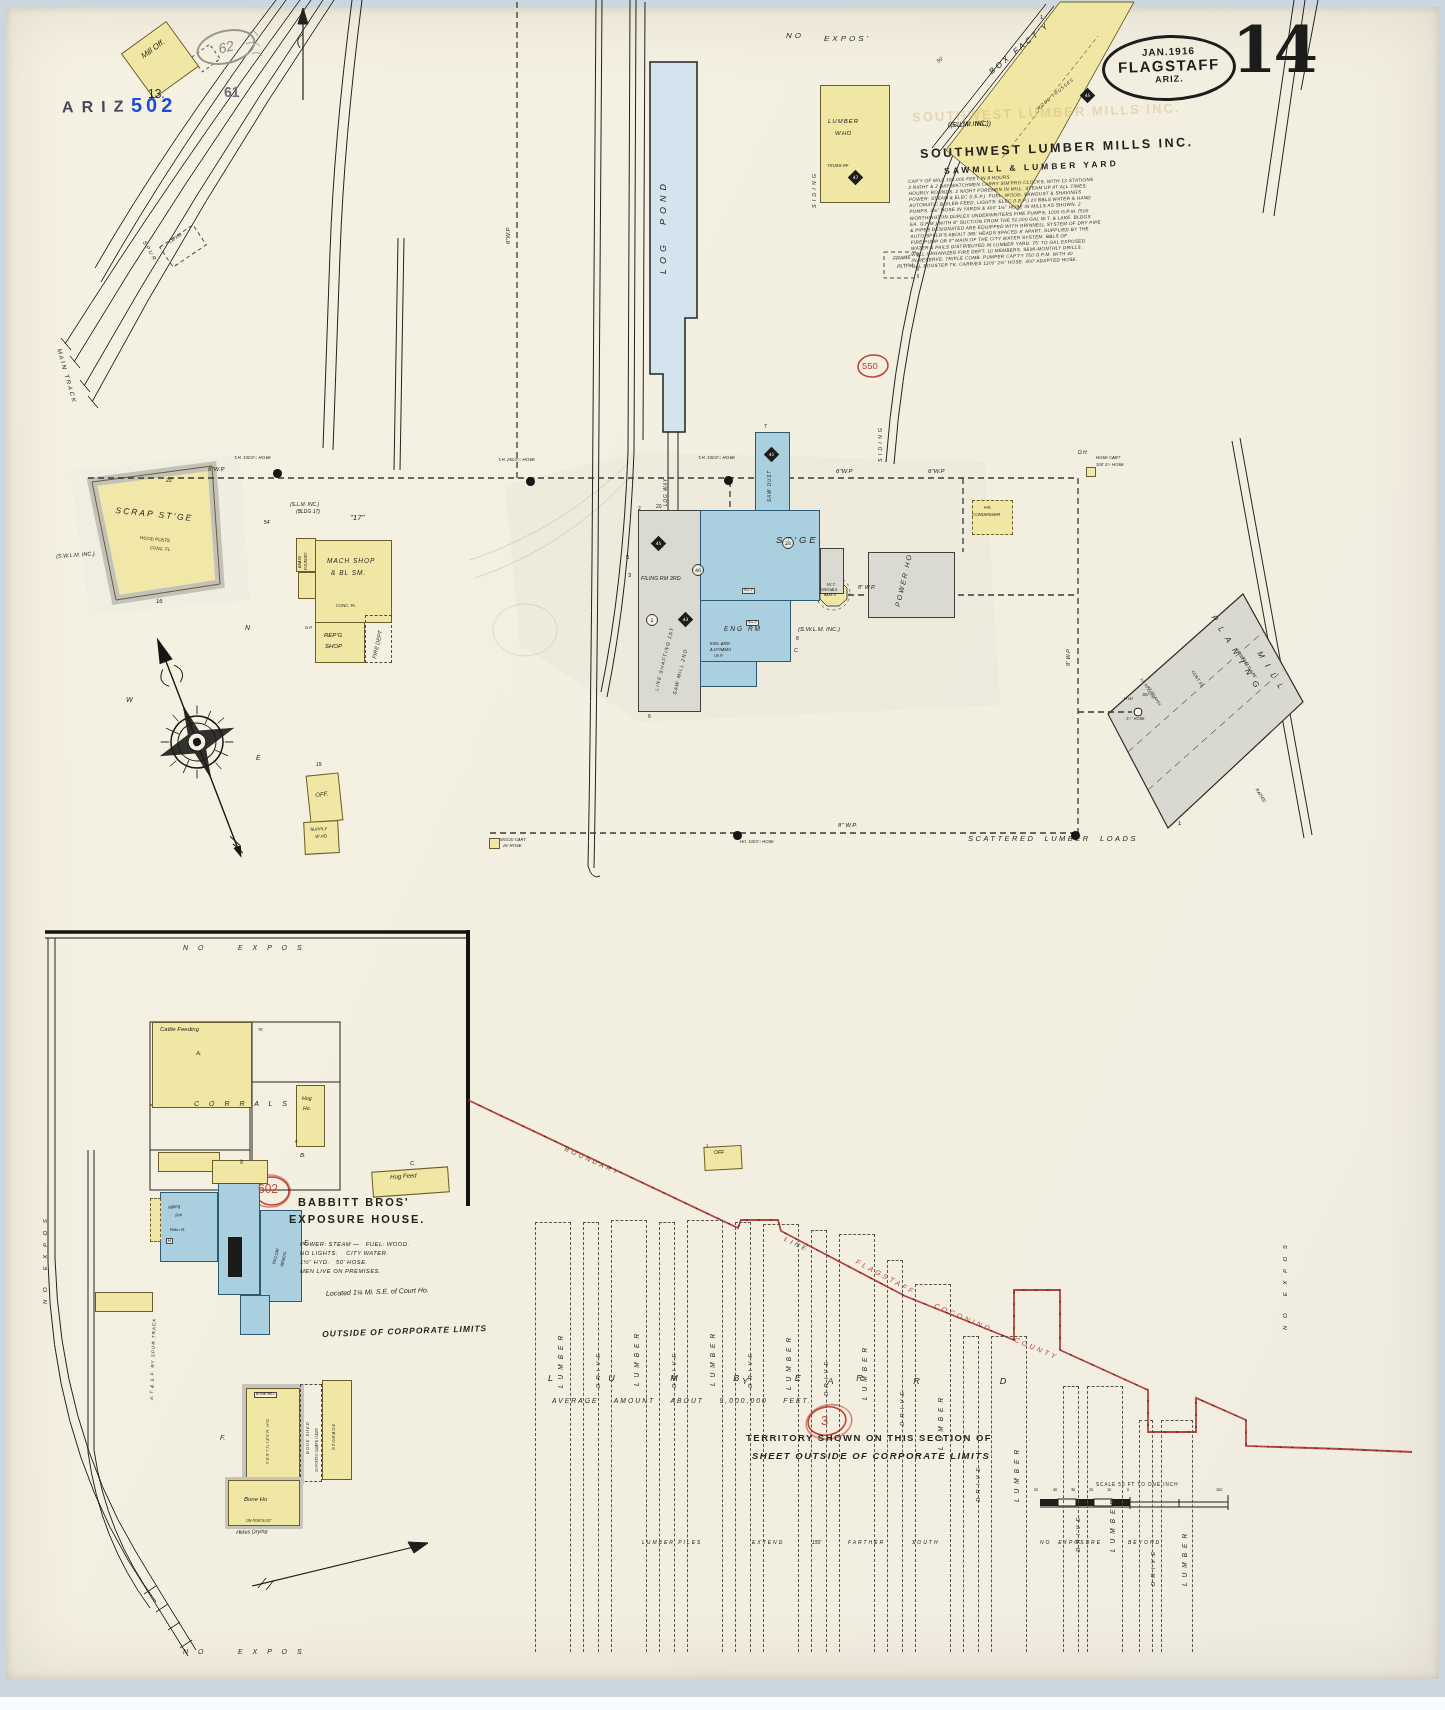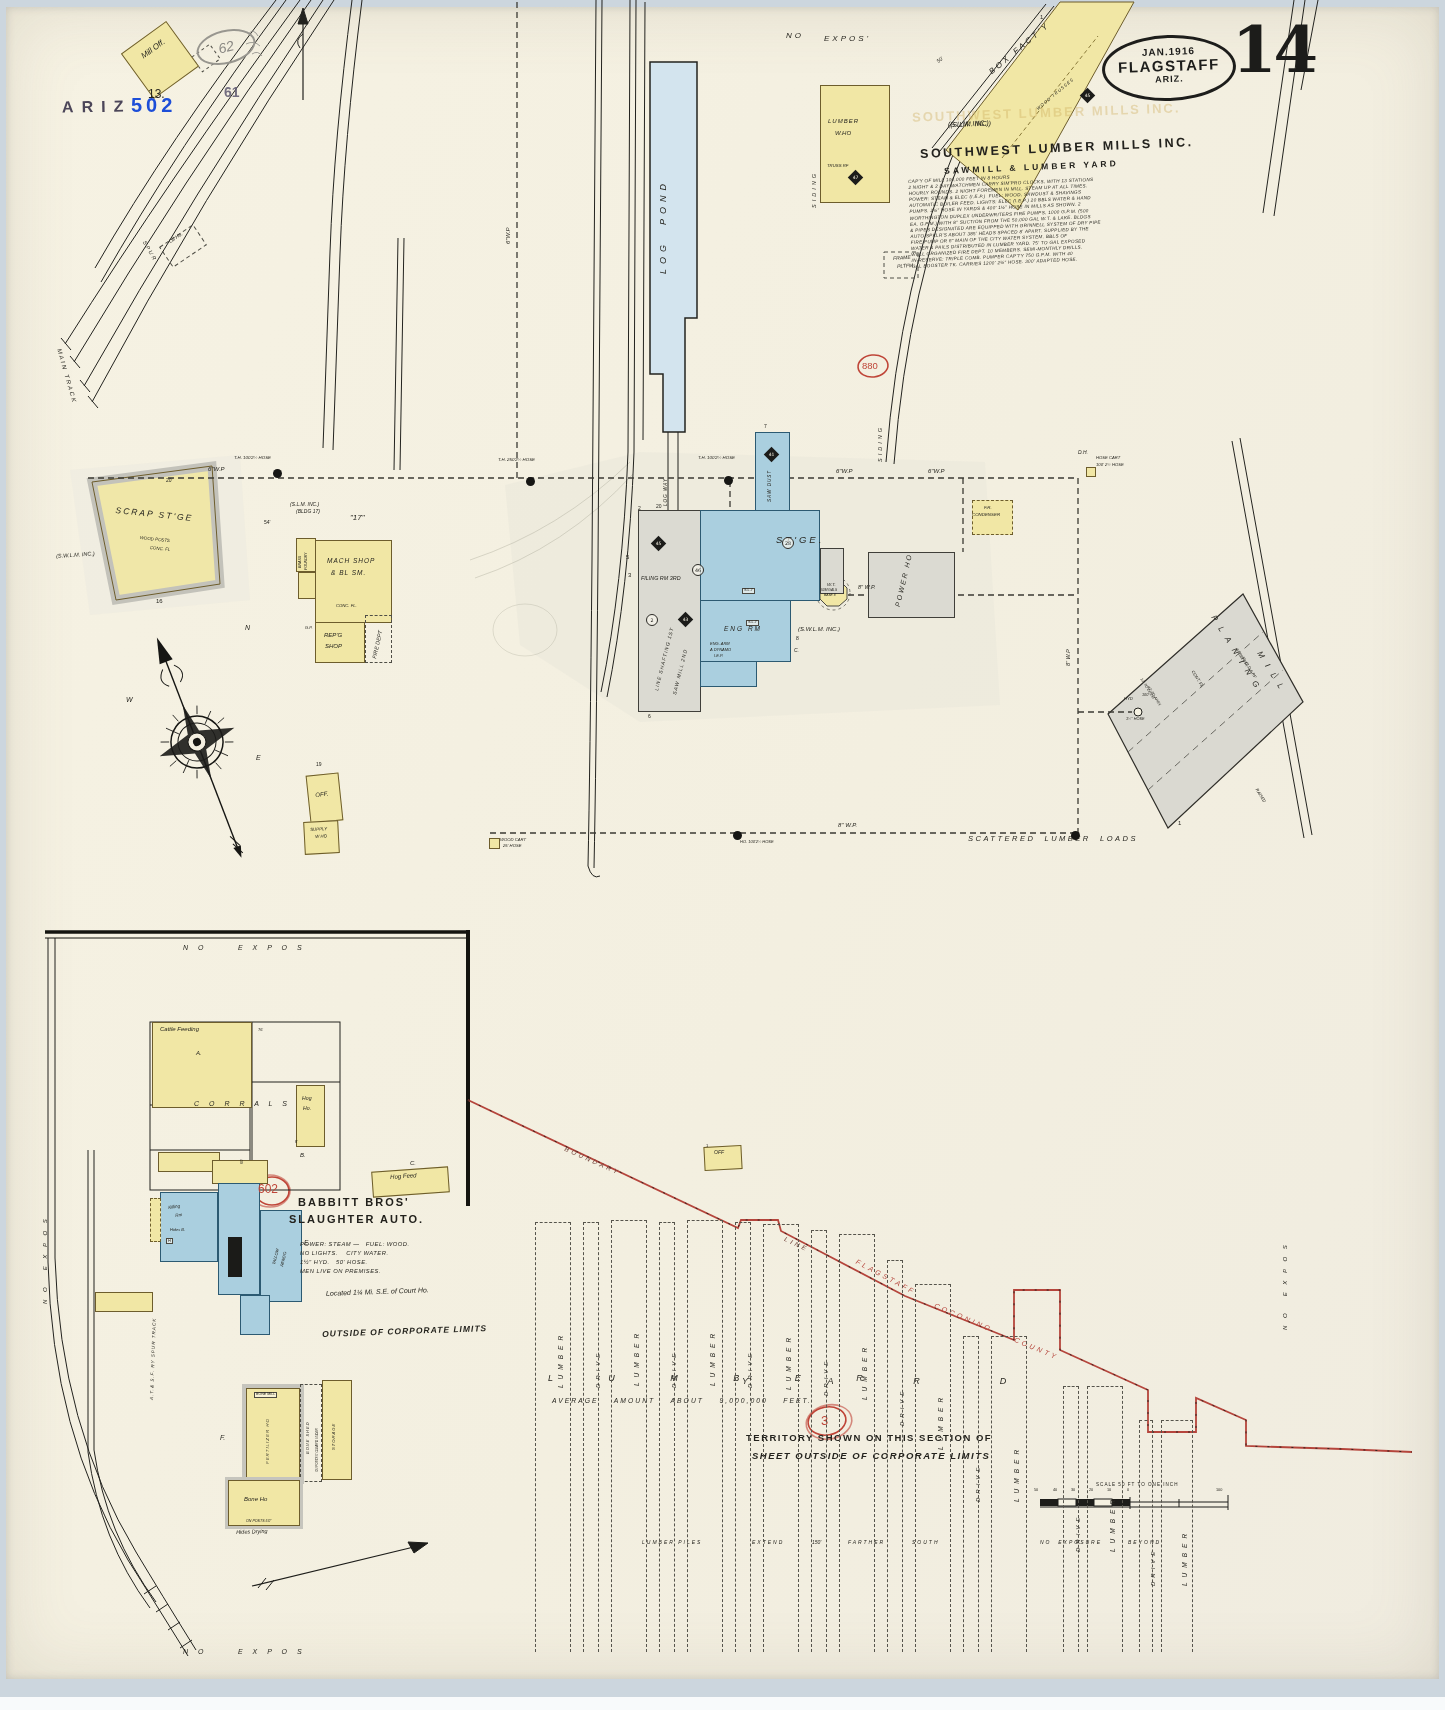--- a/index.html
+++ b/index.html
@@ -279,21 +279,21 @@
       <div class="desc-line">&amp; PIPES DESIGNATED ARE EQUIPPED WITH GRINNELL SYSTEM OF DRY PIPE</div>
       <div class="desc-line">AUTO SPKLR'S ABOUT 385' HEADS SPACED 8' APART. SUPPLIED BY THE</div>
       <div class="desc-line">FIRE PUMP OR 6" MAIN OF THE CITY WATER SYSTEM. BBLS OF</div>
       <div class="desc-line">WATER &amp; PAILS DISTRIBUTED IN LUMBER YARD. 75' TO GAL EXPOSED</div>
       <div class="desc-line">WELL ORGANIZED FIRE DEPT. 10 MEMBERS. SEMI-MONTHLY DRILLS.</div>
       <div class="desc-line">IN RESERVE: TRIPLE COMB. PUMPER CAP'TY 750 G.P.M. WITH 40</div>
       <div class="desc-line">GAL BOOSTER TK. CARRIES 1200' 2½" HOSE. 300' ADAPTED HOSE.</div>
     </div>
 
   <div id="bb-name1">BABBITT  BROS'</div>
-  <div id="bb-name2">SLAUGHTER  AUTO.</div>
+  <div id="bb-name2">EXPOSURE  HOUSE.</div>
   <div id="bb-details">
       <div>POWER: STEAM —   FUEL: WOOD.</div>
       <div>NO LIGHTS.    CITY WATER.</div>
       <div>1½" HYD.   50' HOSE.</div>
       <div>MEN LIVE ON PREMISES.</div>
     </div>
   <div id="bb-located">Located 1¼ Mi. S.E. of Court Ho.</div>
   <div id="bb-outside">OUTSIDE OF CORPORATE LIMITS</div>
 
   <div id="terr1">TERRITORY  SHOWN  ON  THIS  SECTION  OF</div>
@@ -326,21 +326,21 @@
       <div class="lbl it" style="left: 664px; top: 506px; font-size: 4.6px; letter-spacing: 1px; color: rgb(38, 37, 31); transform: rotate(-90deg);">LOG WAY</div>
       <div class="lbl it" style="left: 208px; top: 466px; font-size: 6px; letter-spacing: 0px; color: rgb(38, 37, 31); transform: rotate(0deg);">6"W.P</div>
       <div class="lbl it" style="left: 836px; top: 468px; font-size: 6px; letter-spacing: 0px; color: rgb(38, 37, 31); transform: rotate(0deg);">6"W.P</div>
       <div class="lbl it" style="left: 928px; top: 468px; font-size: 6px; letter-spacing: 0px; color: rgb(38, 37, 31); transform: rotate(0deg);">6"W.P</div>
       <div class="lbl it" style="left: 234px; top: 456px; font-size: 4.4px; letter-spacing: 0px; color: rgb(38, 37, 31); transform: rotate(0deg);">T.H. 100'2½ HOSE</div>
       <div class="lbl it" style="left: 498px; top: 458px; font-size: 4.4px; letter-spacing: 0px; color: rgb(38, 37, 31); transform: rotate(0deg);">T.H. 250'2½ HOSE</div>
       <div class="lbl it" style="left: 698px; top: 456px; font-size: 4.4px; letter-spacing: 0px; color: rgb(38, 37, 31); transform: rotate(0deg);">T.H. 100'2½ HOSE</div>
       <div class="lbl it" style="left: 1078px; top: 450px; font-size: 5px; letter-spacing: 0px; color: rgb(38, 37, 31); transform: rotate(0deg);">D.H.</div>
       <div class="lbl it" style="left: 1096px; top: 456px; font-size: 4.2px; letter-spacing: 0px; color: rgb(38, 37, 31); transform: rotate(0deg);">HOSE CART</div>
       <div class="lbl it" style="left: 1096px; top: 463px; font-size: 4.2px; letter-spacing: 0px; color: rgb(38, 37, 31); transform: rotate(0deg);">100' 2½ HOSE</div>
-      <div class="lbl" style="left: 862px; top: 361px; font-size: 9.5px; letter-spacing: 0px; color: rgb(191, 69, 56); transform: rotate(0deg);">880</div>
+      <div class="lbl" style="left: 862px; top: 361px; font-size: 9.5px; letter-spacing: 0px; color: rgb(191, 69, 56); transform: rotate(0deg);">550</div>
       <div class="lbl it" style="left: 768px; top: 502px; font-size: 4.6px; letter-spacing: 1px; color: rgb(38, 37, 31); transform: rotate(-90deg);">SAW DUST</div>
       <div class="lbl it" style="left: 736px; top: 535px; font-size: 9.5px; letter-spacing: 3px; color: rgb(38, 37, 31); transform: rotate(0deg); margin-left: 40px;">ST'GE.</div>
       <div class="lbl it" style="left: 641px; top: 576px; font-size: 5.4px; letter-spacing: 0px; color: rgb(38, 37, 31); transform: rotate(0deg);">FILING RM 3RD</div>
       <div class="lbl it" style="left: 654px; top: 690px; font-size: 5px; letter-spacing: 1px; color: rgb(38, 37, 31); transform: rotate(-76deg);">LINE SHAFTING 1ST</div>
       <div class="lbl it" style="left: 672px; top: 694px; font-size: 5px; letter-spacing: 1px; color: rgb(38, 37, 31); transform: rotate(-76deg);">SAW MILL 2ND</div>
       <div class="lbl it" style="left: 724px; top: 626px; font-size: 6.5px; letter-spacing: 2px; color: rgb(38, 37, 31); transform: rotate(0deg);">ENG RM</div>
       <div class="lbl it" style="left: 710px; top: 642px; font-size: 4px; letter-spacing: 0px; color: rgb(38, 37, 31); transform: rotate(0deg);">ENG. ARM</div>
       <div class="lbl it" style="left: 710px; top: 648px; font-size: 4px; letter-spacing: 0px; color: rgb(38, 37, 31); transform: rotate(0deg);">A DYNAMO</div>
       <div class="lbl it" style="left: 714px; top: 654px; font-size: 4px; letter-spacing: 0px; color: rgb(38, 37, 31); transform: rotate(0deg);">I.E.P.</div>
       <div class="lbl box" style="left: 742px; top: 588px; font-size: 3.8px; letter-spacing: 0px; color: rgb(38, 37, 31); transform: rotate(0deg);">S.L.7</div>

